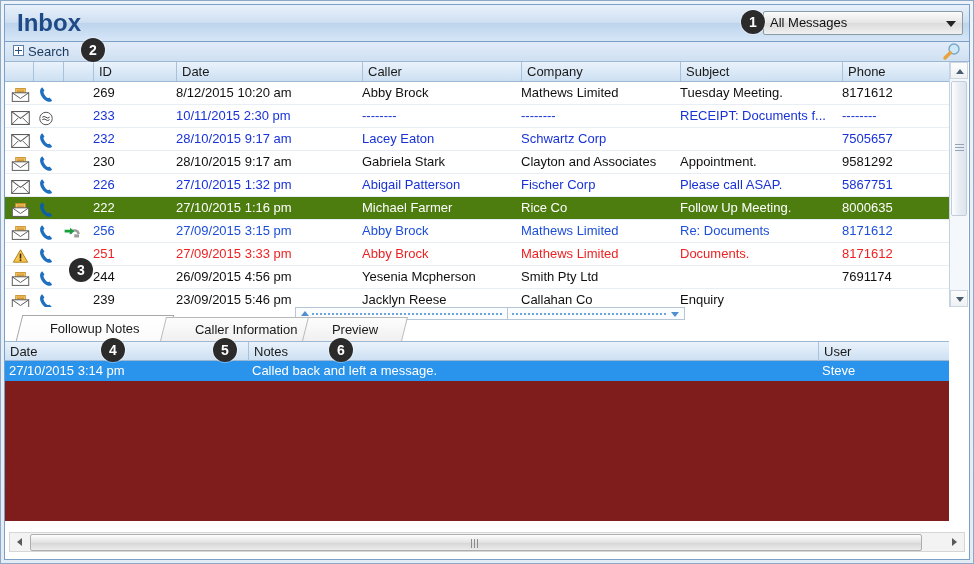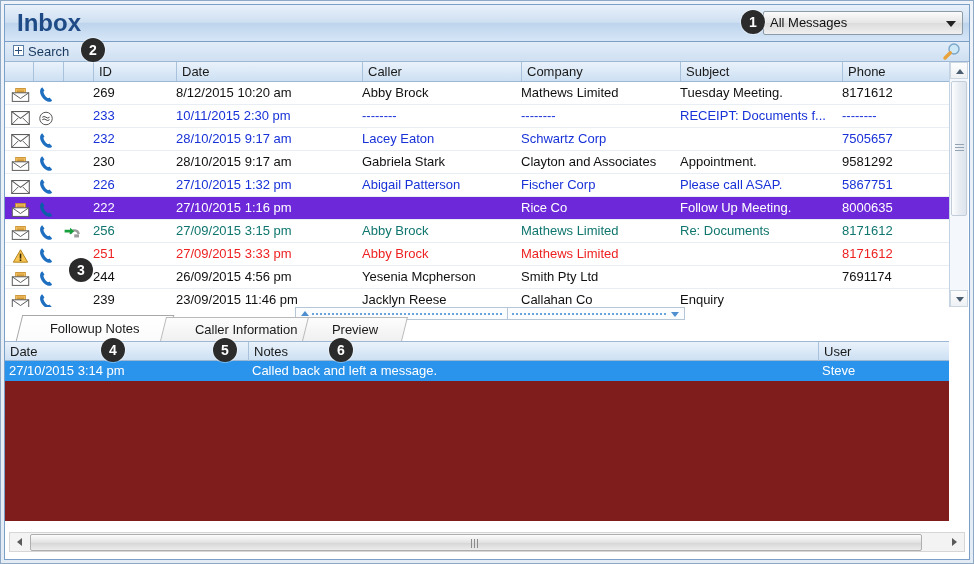--- a/index.html
+++ b/index.html
@@ -97,28 +97,28 @@
   .hc.first{border-left:none;}
   .rows{
     position:absolute;left:0;top:20px;width:944px;height:225px;
     background:#fff;overflow:hidden;
   }
   .row{
     position:relative;height:23px;width:944px;
     border-bottom:1px solid #e9eef4;
     box-sizing:border-box;
   }
-  .row.sel{background:#6d28d9;}
+  .row.sel{background:#4d7c0f;}
   .cell{
     position:absolute;top:0;height:22px;line-height:22px;
     font-size:13px;white-space:nowrap;overflow:hidden;
   }
   .c-black{color:#111;}
   .c-blue{color:#1832d8;}
-  .c-magenta{color:#0f766e;}
+  .c-magenta{color:#1d4ed8;}
   .c-red{color:#ee2222;}
   .c-white{color:#ffffff;}
 
   
   .ic{position:absolute;top:3px;}
   .env{width:19px;height:14px;}
   .phone{width:14px;height:17px;top:2px;}
 
   
   .vsb{
@@ -420,20 +420,21 @@
                 <path d="M0.6 5.5 L10 12 L19.4 5.5" fill="none" stroke="#585858" stroke-width="1.1"></path>
               </svg>
             </span>
             <span style="position: absolute; left: 34px; top: 2px;">
               <svg class="ic phone" width="15" height="18" viewBox="0 0 15 18">
                 <path d="M3.4 1.2 C1.2 2.6 0.6 5.4 1.6 8.4 C2.7 11.8 5.6 15.1 9 16.4 C11.4 17.3 13.3 16.8 14 15.2 L11.2 12.2 C10.4 13.1 9.5 13.0 8.5 12.2 C7.1 11.1 5.6 9.0 5.0 7.3 C4.6 6.1 4.9 5.3 5.9 4.8 Z" fill="#0b5ea8"></path>
               </svg>
             </span>
             <div class="cell c-white" style="left: 88px; width: 78px;">222</div>
             <div class="cell c-white" style="left: 171px; width: 180px;">27/10/2015 1:16 pm</div>
+            <div class="cell c-white" style="left: 357px; width: 155px;">Michael Farmer</div>
             <div class="cell c-white" style="left: 516px; width: 155px;">Rice Co</div>
             <div class="cell c-white" style="left: 675px; width: 160px;">Follow Up Meeting.</div>
             <div class="cell c-white" style="left: 837px; width: 105px;">8000635</div>
           </div>
           <div class="row">
             <span style="position: absolute; left: 6px; top: 3px;">
               <svg class="ic env" width="20" height="16" viewBox="0 0 20 16">
                 <rect x="4.5" y="0.6" width="11" height="8" fill="#f6c56b" stroke="#c98f28" stroke-width="1"></rect>
                 <line x1="6" y1="2.4" x2="14" y2="2.4" stroke="#c98f28" stroke-width="0.9"></line>
                 <line x1="6" y1="4" x2="14" y2="4" stroke="#c98f28" stroke-width="0.9"></line>
@@ -472,20 +473,21 @@
             </span>
             <span style="position: absolute; left: 34px; top: 2px;">
               <svg class="ic phone" width="15" height="18" viewBox="0 0 15 18">
                 <path d="M3.4 1.2 C1.2 2.6 0.6 5.4 1.6 8.4 C2.7 11.8 5.6 15.1 9 16.4 C11.4 17.3 13.3 16.8 14 15.2 L11.2 12.2 C10.4 13.1 9.5 13.0 8.5 12.2 C7.1 11.1 5.6 9.0 5.0 7.3 C4.6 6.1 4.9 5.3 5.9 4.8 Z" fill="#1f6fc0"></path>
               </svg>
             </span>
             <div class="cell c-red" style="left: 88px; width: 78px;">251</div>
             <div class="cell c-red" style="left: 171px; width: 180px;">27/09/2015 3:33 pm</div>
             <div class="cell c-red" style="left: 357px; width: 155px;">Abby Brock</div>
             <div class="cell c-red" style="left: 516px; width: 155px;">Mathews Limited</div>
+            <div class="cell c-red" style="left: 675px; width: 160px;">Documents.</div>
             <div class="cell c-red" style="left: 837px; width: 105px;">8171612</div>
           </div>
           <div class="row">
             <span style="position: absolute; left: 6px; top: 3px;">
               <svg class="ic env" width="20" height="16" viewBox="0 0 20 16">
                 <rect x="4.5" y="0.6" width="11" height="8" fill="#f6c56b" stroke="#c98f28" stroke-width="1"></rect>
                 <line x1="6" y1="2.4" x2="14" y2="2.4" stroke="#c98f28" stroke-width="0.9"></line>
                 <line x1="6" y1="4" x2="14" y2="4" stroke="#c98f28" stroke-width="0.9"></line>
                 <line x1="6" y1="5.6" x2="14" y2="5.6" stroke="#c98f28" stroke-width="0.9"></line>
                 <line x1="6" y1="7.200000000000001" x2="14" y2="7.200000000000001" stroke="#c98f28" stroke-width="0.9"></line>
@@ -515,21 +517,21 @@
                 <rect x="0.6" y="5.5" width="18.8" height="9.8" fill="#ffffff" stroke="#585858" stroke-width="1.1"></rect>
                 <path d="M0.6 5.5 L10 12 L19.4 5.5" fill="none" stroke="#585858" stroke-width="1.1"></path>
               </svg>
             </span>
             <span style="position: absolute; left: 34px; top: 2px;">
               <svg class="ic phone" width="15" height="18" viewBox="0 0 15 18">
                 <path d="M3.4 1.2 C1.2 2.6 0.6 5.4 1.6 8.4 C2.7 11.8 5.6 15.1 9 16.4 C11.4 17.3 13.3 16.8 14 15.2 L11.2 12.2 C10.4 13.1 9.5 13.0 8.5 12.2 C7.1 11.1 5.6 9.0 5.0 7.3 C4.6 6.1 4.9 5.3 5.9 4.8 Z" fill="#1f6fc0"></path>
               </svg>
             </span>
             <div class="cell c-black" style="left: 88px; width: 78px;">239</div>
-            <div class="cell c-black" style="left: 171px; width: 180px;">23/09/2015 11:46 pm</div>
+            <div class="cell c-black" style="left: 171px; width: 180px;">23/09/2015 5:46 pm</div>
             <div class="cell c-black" style="left: 357px; width: 155px;">Jacklyn Reese</div>
             <div class="cell c-black" style="left: 516px; width: 155px;">Callahan Co</div>
             <div class="cell c-black" style="left: 675px; width: 160px;">Enquiry</div>
           </div>
         </div>
 
       <div class="vsb">
         <div class="vsb-up">
             <i class="arr u"></i>
           </div>

